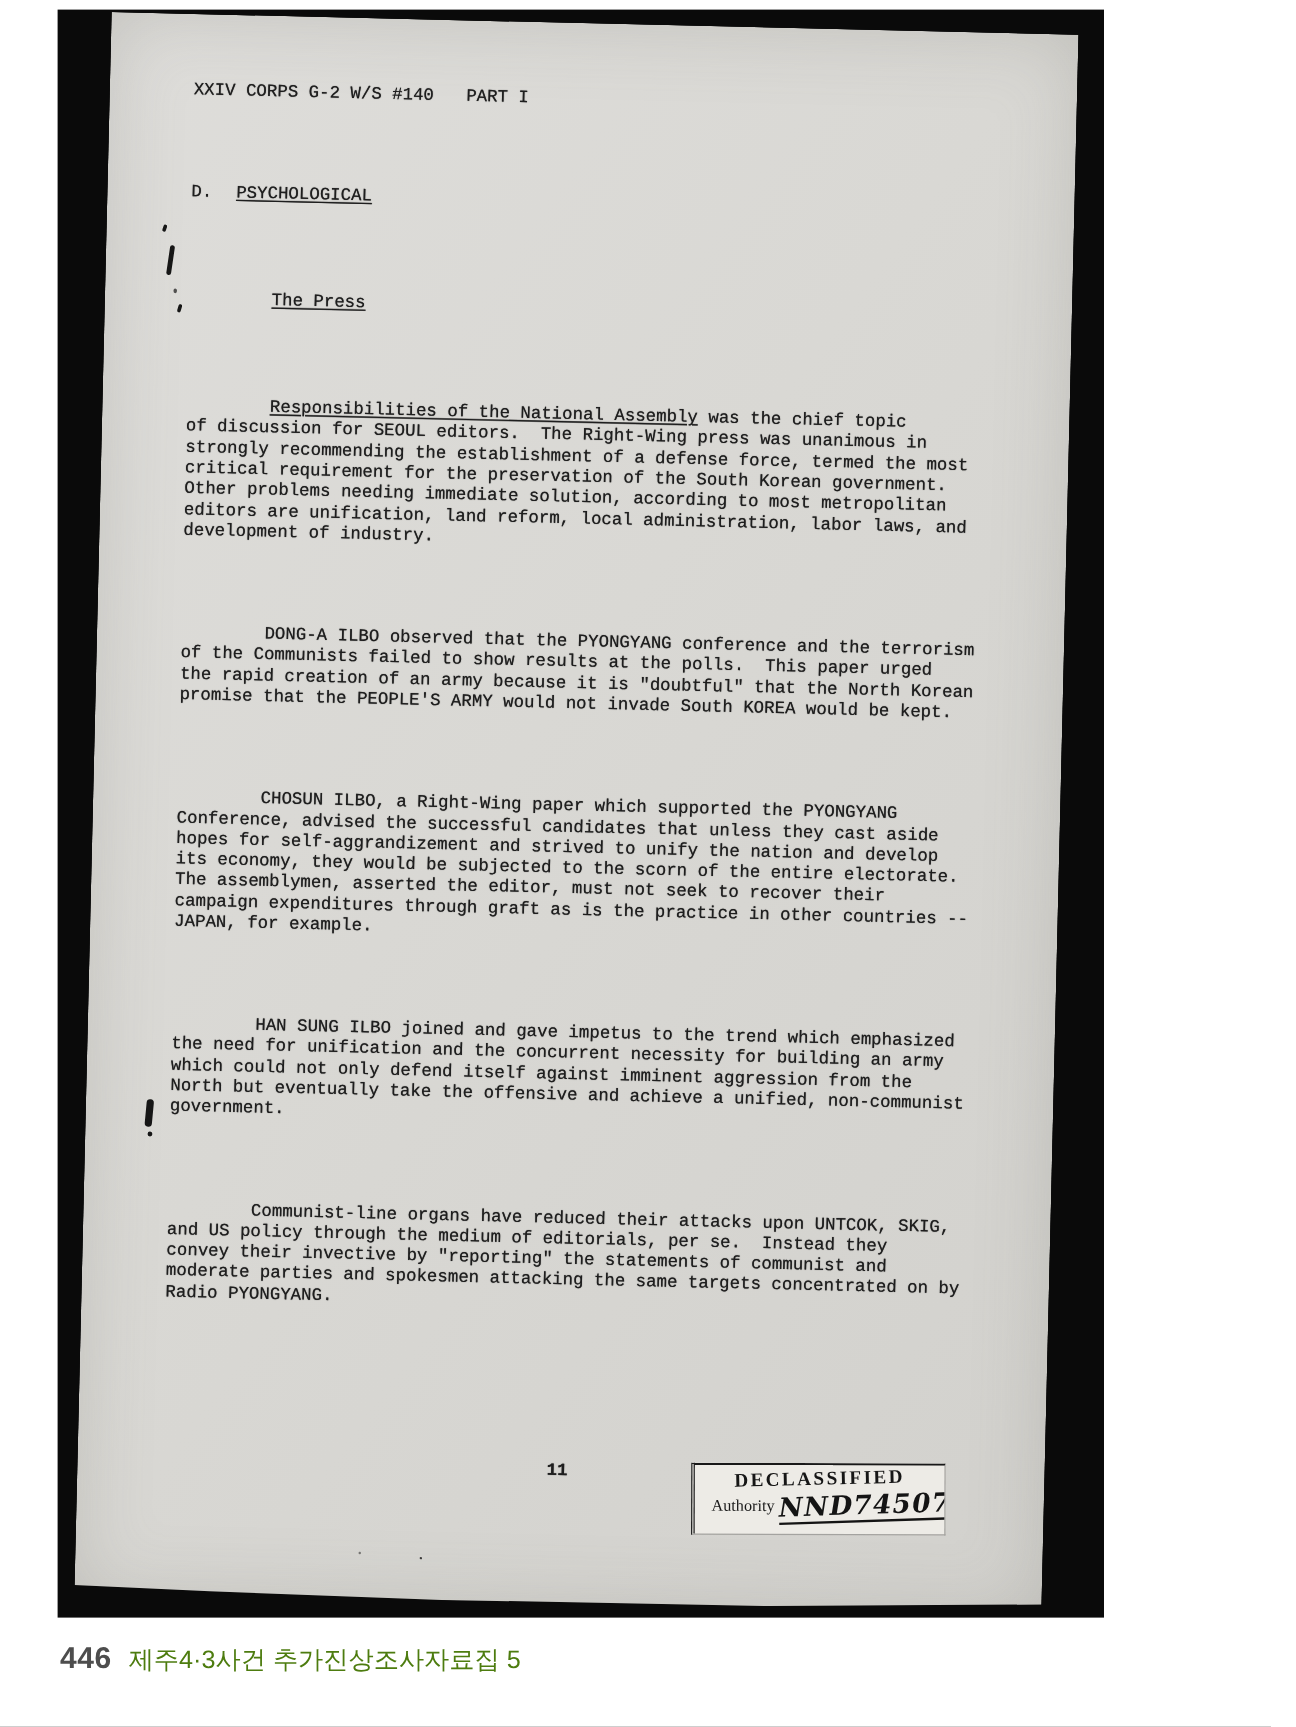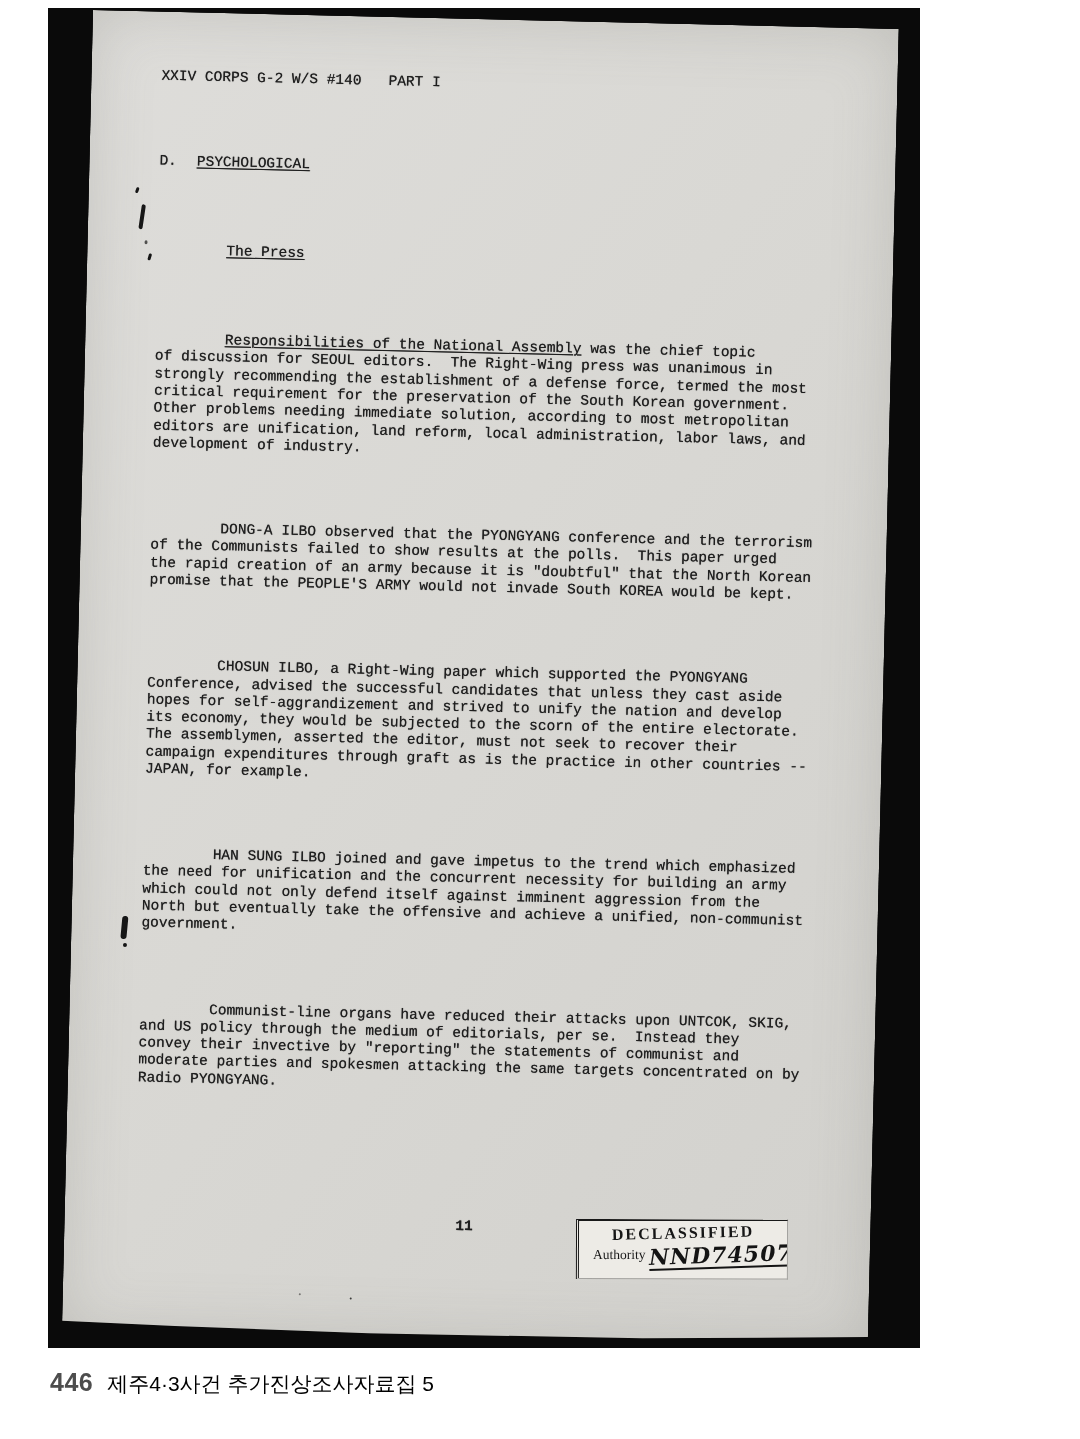--- a/index.html
+++ b/index.html
@@ -83,21 +83,21 @@
   .ink-b1 { left:50px; top:905px; width:6px; height:23px; border-radius:3px; transform:rotate(4deg); }
   .ink-b2 { left:52px; top:932px; width:4px; height:4px; border-radius:50%; }
   .speck1 { left:287px; top:1281px; width:2px; height:2px; border-radius:50%; opacity:.8; }
   .speck2 { left:236px; top:1278px; width:2px; height:2px; border-radius:50%; opacity:.5; }
   .caption {
     position:absolute; left:50px; top:1368px;
     font-family:"Liberation Sans","DejaVu Sans",sans-serif;
     display:flex; align-items:baseline;
   }
   .caption-num { font-size:25px; font-weight:bold; color:#4d4d4d; letter-spacing:0.5px; }
-  .caption-title { font-size:21px; color:#000000; margin-left:14px; }
+  .caption-title { font-size:21px; color:#4d7c0f; margin-left:14px; }
 </style>
 </head>
 <body>
 
 <div class="scan-bg"></div>
 
 <div class="page">
 
   <div class="content">
     <div class="block"><span>XXIV CORPS G-2 W/S #140</span><span class="gapL">PART I</span></div>

